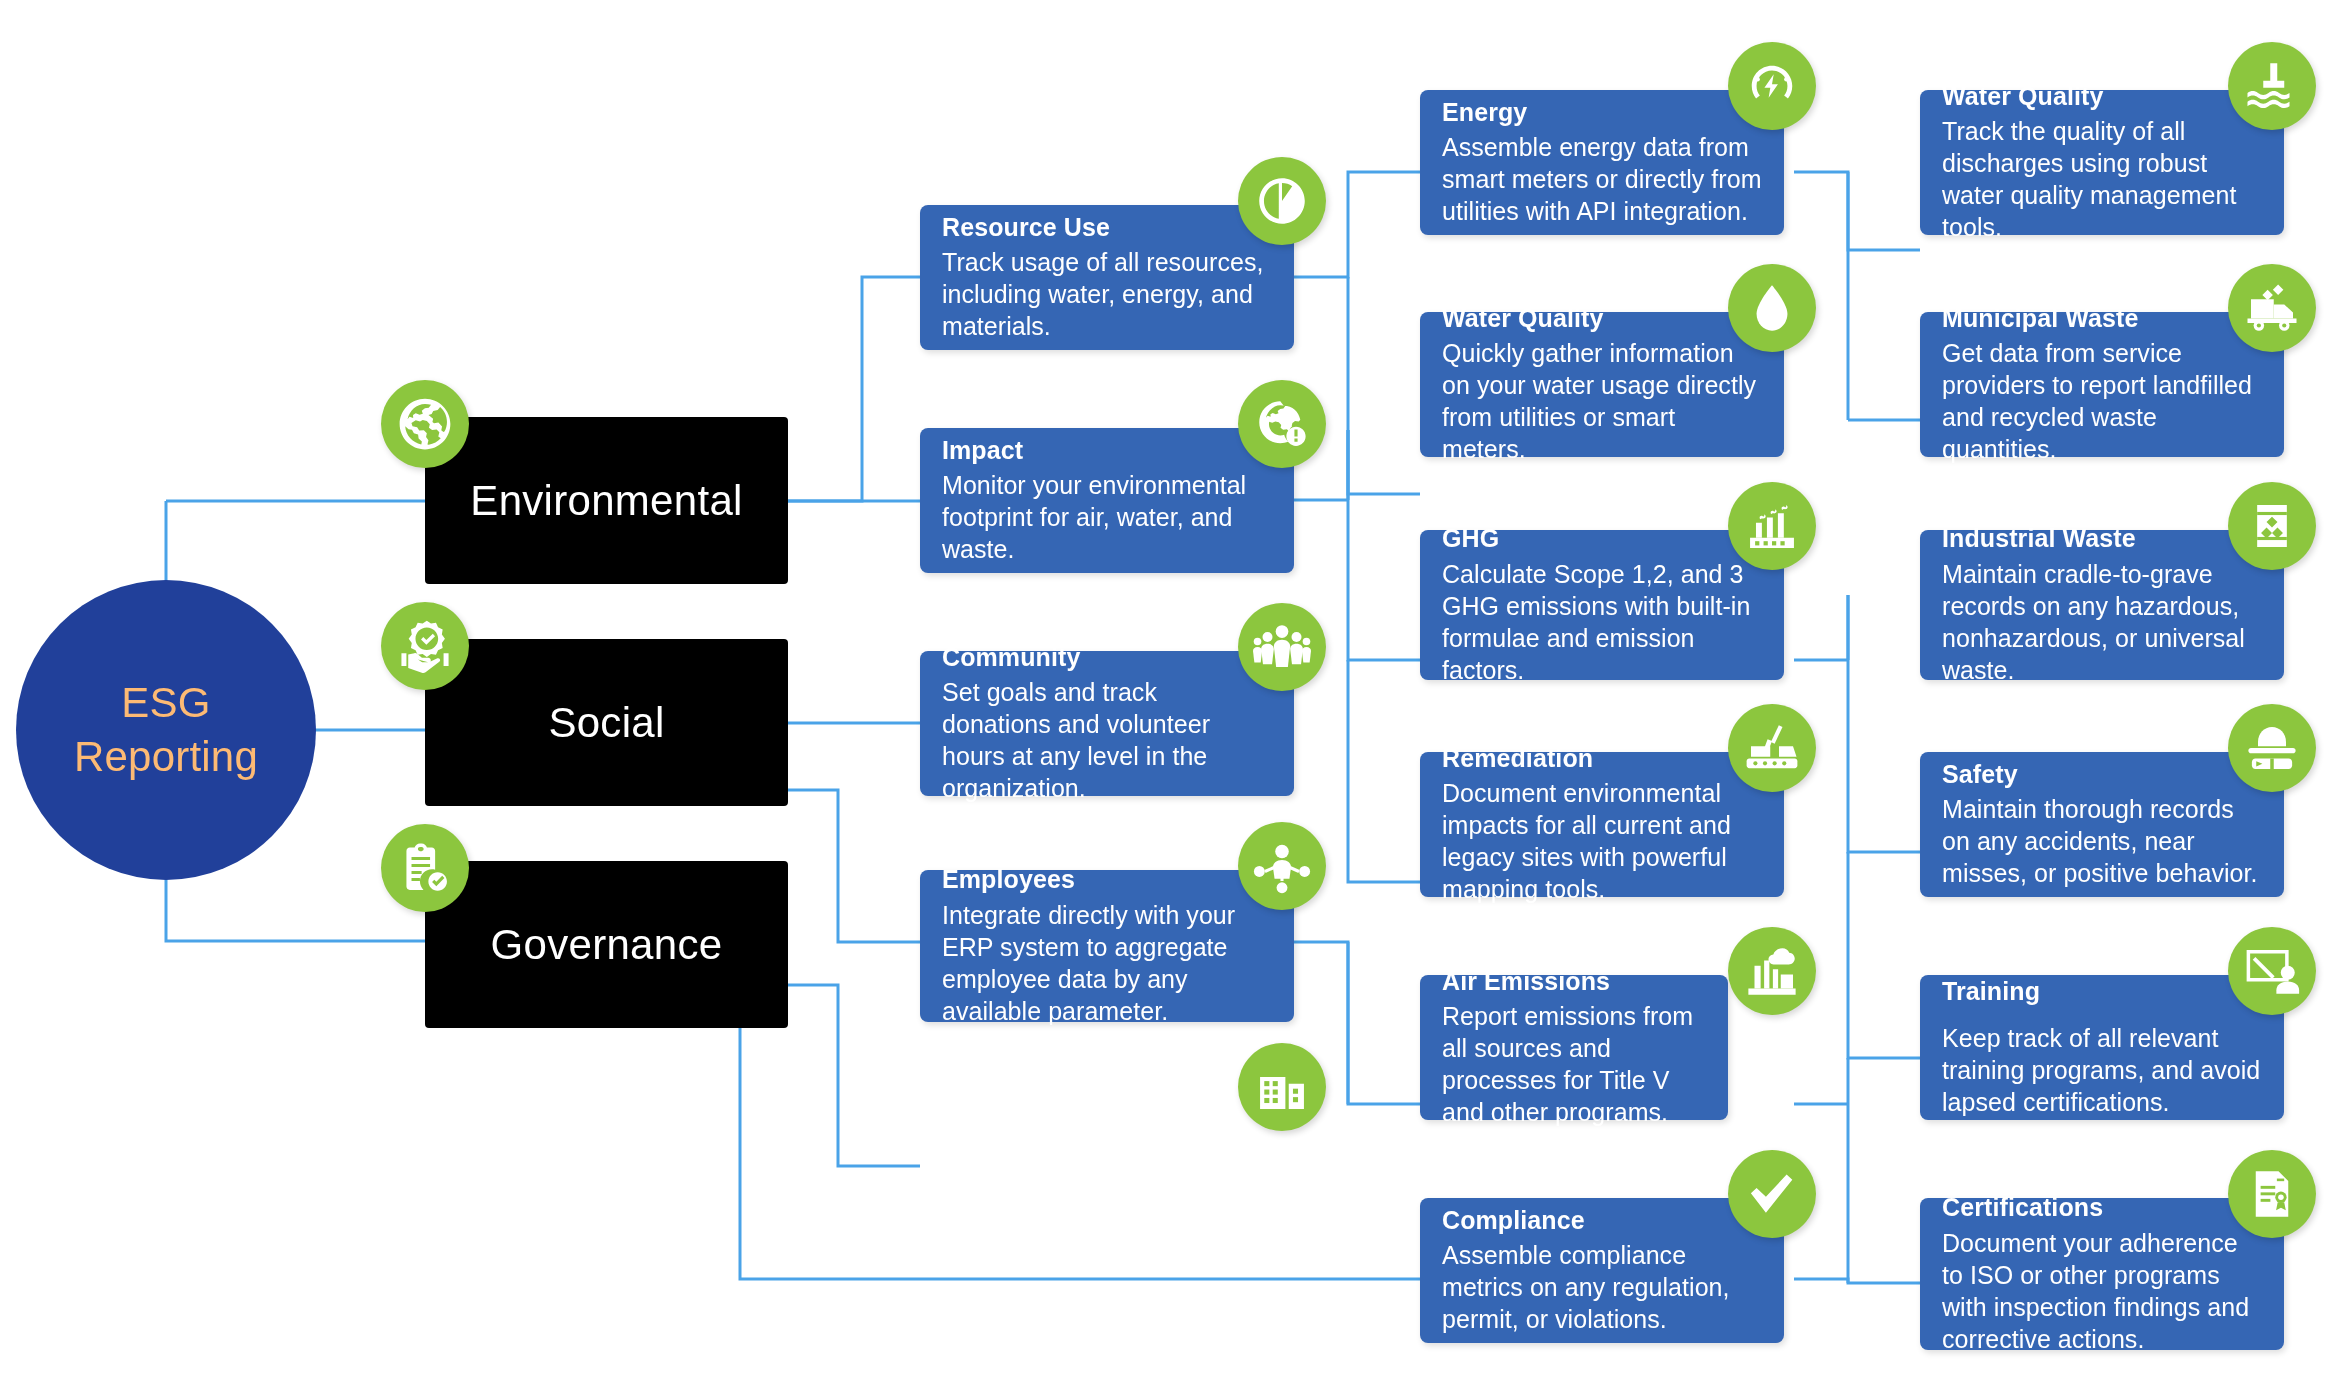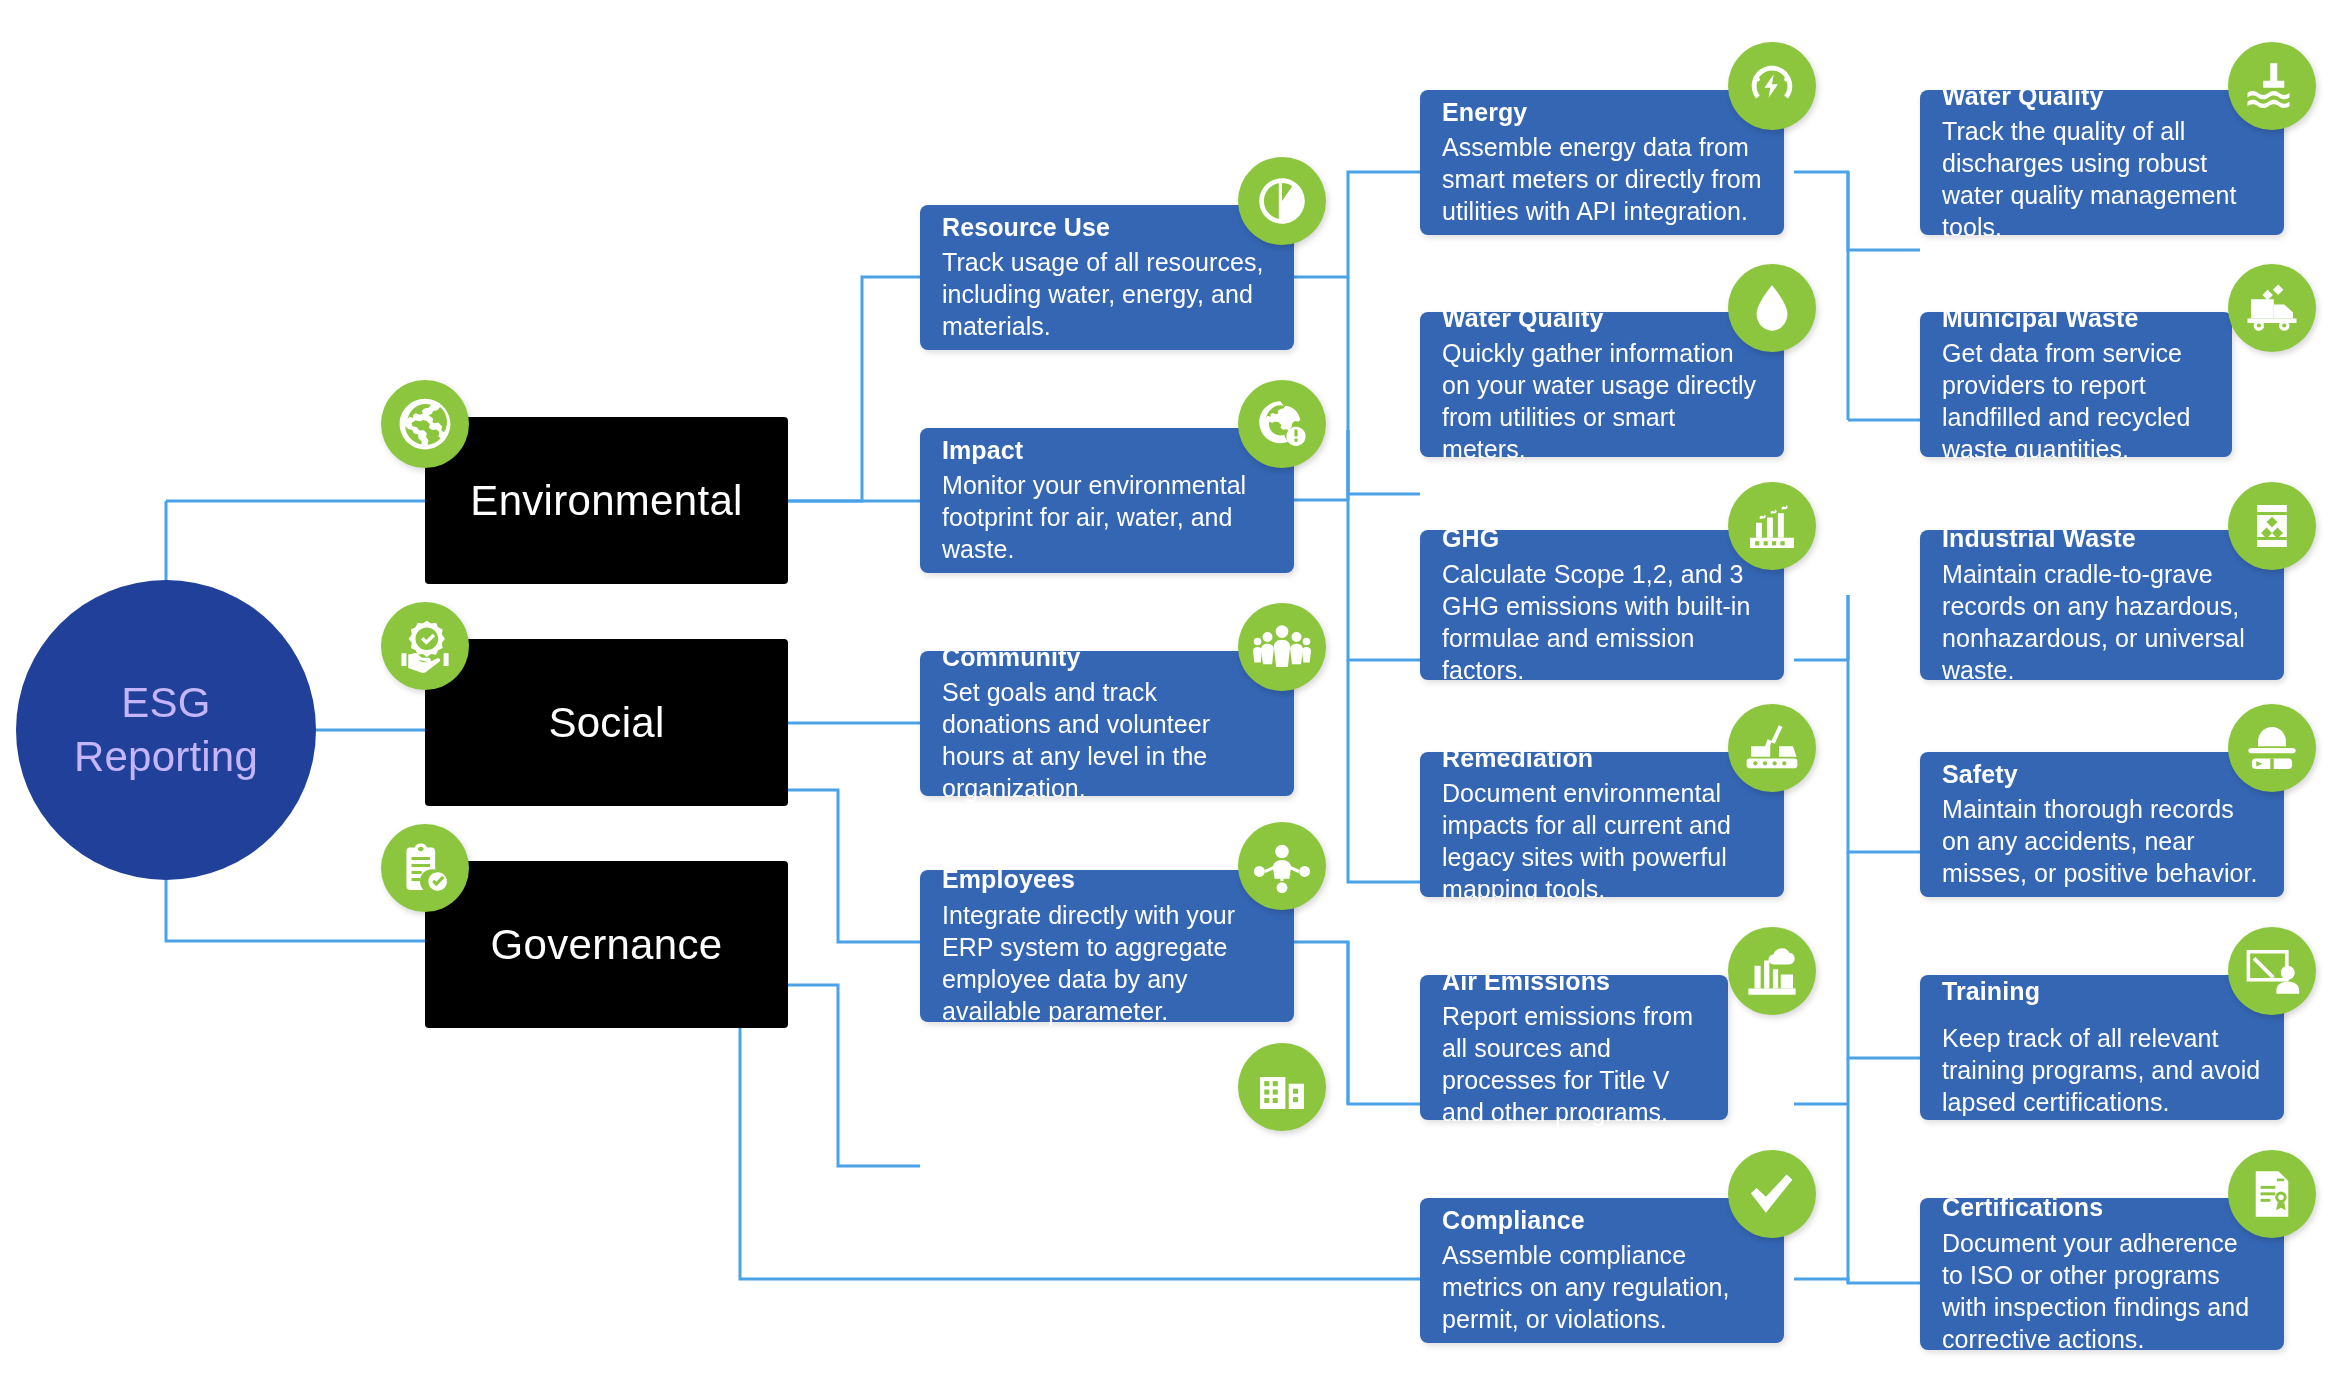--- a/index.html
+++ b/index.html
@@ -8,21 +8,21 @@
     width:2340px;height:1400px;overflow:hidden;position:relative;
   }
   #stage{position:absolute;left:0;top:0;width:2340px;height:1400px;}
 
   
   #wires{position:absolute;left:0;top:0;width:2340px;height:1400px;pointer-events:none;}
 
   
   .hub{
     position:absolute;border-radius:50%;
-    background:#21409a;color:#c4b5fd;
+    background:#21409a;color:#fdba74;
     display:flex;align-items:center;justify-content:center;text-align:center;
     font-size:42px;line-height:1.28;font-weight:400;letter-spacing:.2px;
   }
 
   
   .pillar{
     position:absolute;background:#000000;border-radius:4px;
     display:flex;align-items:center;justify-content:center;
     color:#ffffff;font-size:42px;font-weight:400;letter-spacing:.3px;
   }
@@ -290,21 +290,21 @@
     <div class="desc">Track the quality of all discharges using robust water quality management tools.</div>
   </div>
   <div class="badge" style="left:2228px;top:42px;width:88px;height:88px;">
     <svg width="56" height="56" viewBox="0 0 64 64" fill="#ffffff">
       <path d="M30 6h8v22h-8z"></path>
       <path d="M22 26h24v8H22z"></path>
       <path d="M4 40c4-3 8-3 12 0s8 3 12 0 8-3 12 0 8 3 12 0v5c-4 3-8 3-12 0s-8-3-12 0-8 3-12 0-8-3-12 0v-5zM4 50c4-3 8-3 12 0s8 3 12 0 8-3 12 0 8 3 12 0v5c-4 3-8 3-12 0s-8-3-12 0-8 3-12 0-8-3-12 0v-5z"></path>
     </svg>
   </div>
 
-  <div class="card" style="left:1920px;top:312px;width:312px;height:145px;">
+  <div class="card" style="left:1920px;top:312px;width:364px;height:145px;">
     <div class="ttl">Municipal Waste</div>
     <div class="desc">Get data from service providers to report landfilled and recycled waste quantities.</div>
   </div>
   <div class="badge" style="left:2228px;top:264px;width:88px;height:88px;">
     <svg width="56" height="56" viewBox="0 0 64 64" fill="#ffffff">
       <path d="M8 22h26v22H8z"></path>
       <path d="M34 28h12l10 9v7H34z"></path>
       <path d="M4 44h56v5H4z"></path>
       <circle cx="17" cy="52" r="6"></circle>
         <circle cx="46" cy="52" r="6"></circle>

